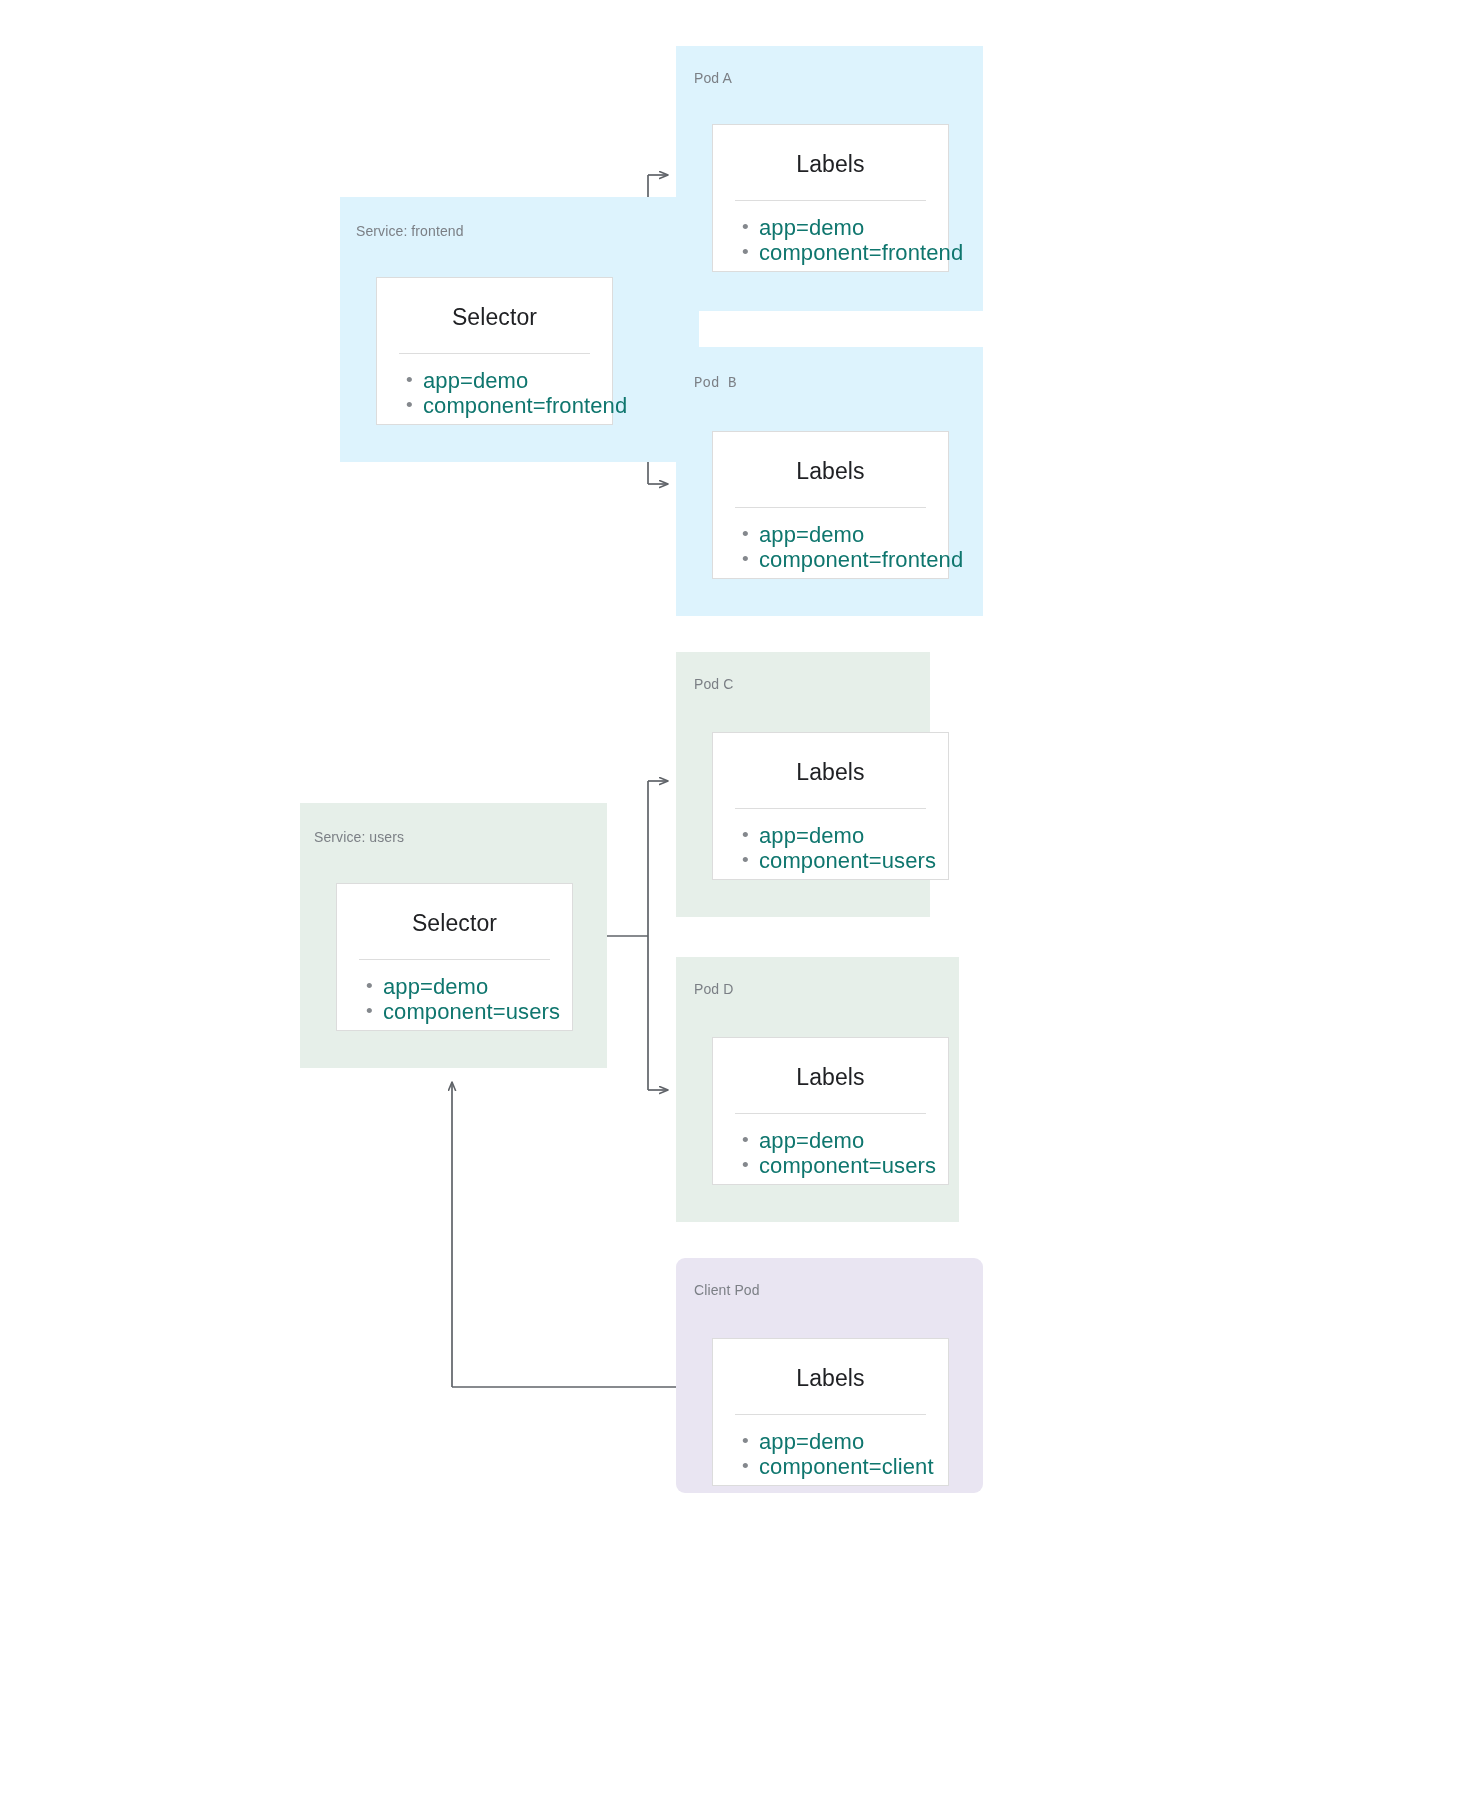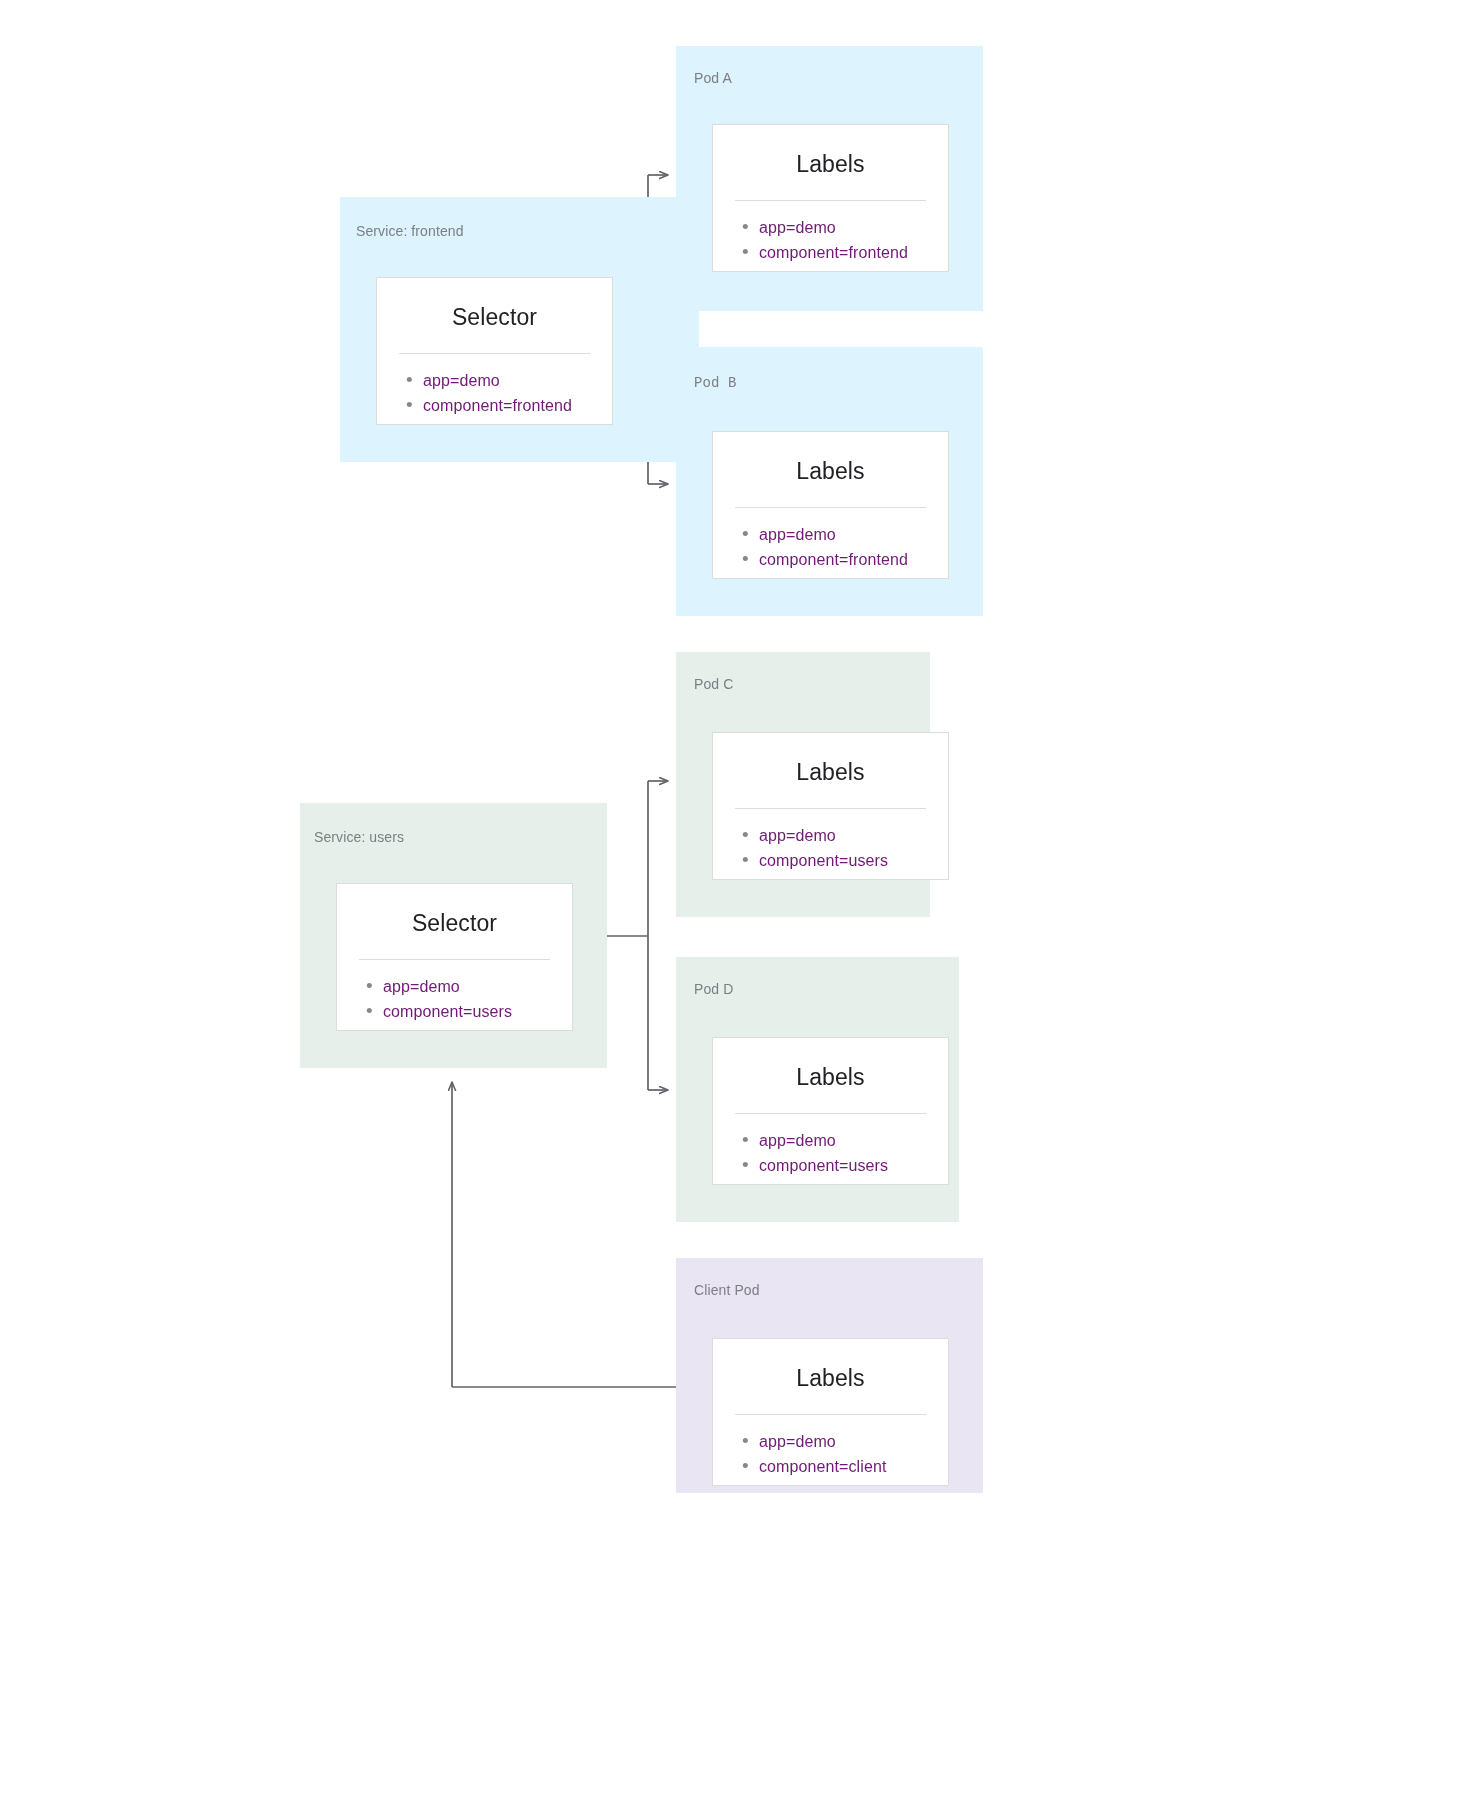--- a/index.html
+++ b/index.html
@@ -69,23 +69,23 @@
     background: #dddddd;
     margin: 0 22px 0 22px;
   }
   .card-list {
     list-style: none;
     margin: 0;
     padding: 14px 0 0 46px;
   }
   .card-list li {
     position: relative;
-    font-size: 16px;
+    font-size: 22px;
     line-height: 25px;
-    color: #701a75;
+    color: #0f766e;
     white-space: nowrap;
     letter-spacing: 0.1px;
   }
   .card-list li::before {
     content: "•";
     position: absolute;
     left: -17px;
     top: -1px;
     color: #84888d;
     font-size: 19px;
@@ -188,21 +188,21 @@
     <div class="card" style="left:36px; top:80px; width:237px; height:148px;">
       <div class="card-title">Labels</div>
       <div class="card-divider"></div>
       <ul class="card-list">
         <li>app=demo</li>
         <li>component=users</li>
       </ul>
     </div>
   </div>
 
-  <div class="group" style="left:676px; top:1258px; width:307px; height:235px; background:#e9e5f2;">
+  <div class="group" style="left:676px; top:1258px; width:307px; height:235px; background:#e9e5f2;border-radius:9px;">
     <div class="group-title" style="left:18px; top:24px;">Client Pod</div>
     <div class="card" style="left:36px; top:80px; width:237px; height:148px;">
       <div class="card-title">Labels</div>
       <div class="card-divider"></div>
       <ul class="card-list">
         <li>app=demo</li>
         <li>component=client</li>
       </ul>
     </div>
   </div>

